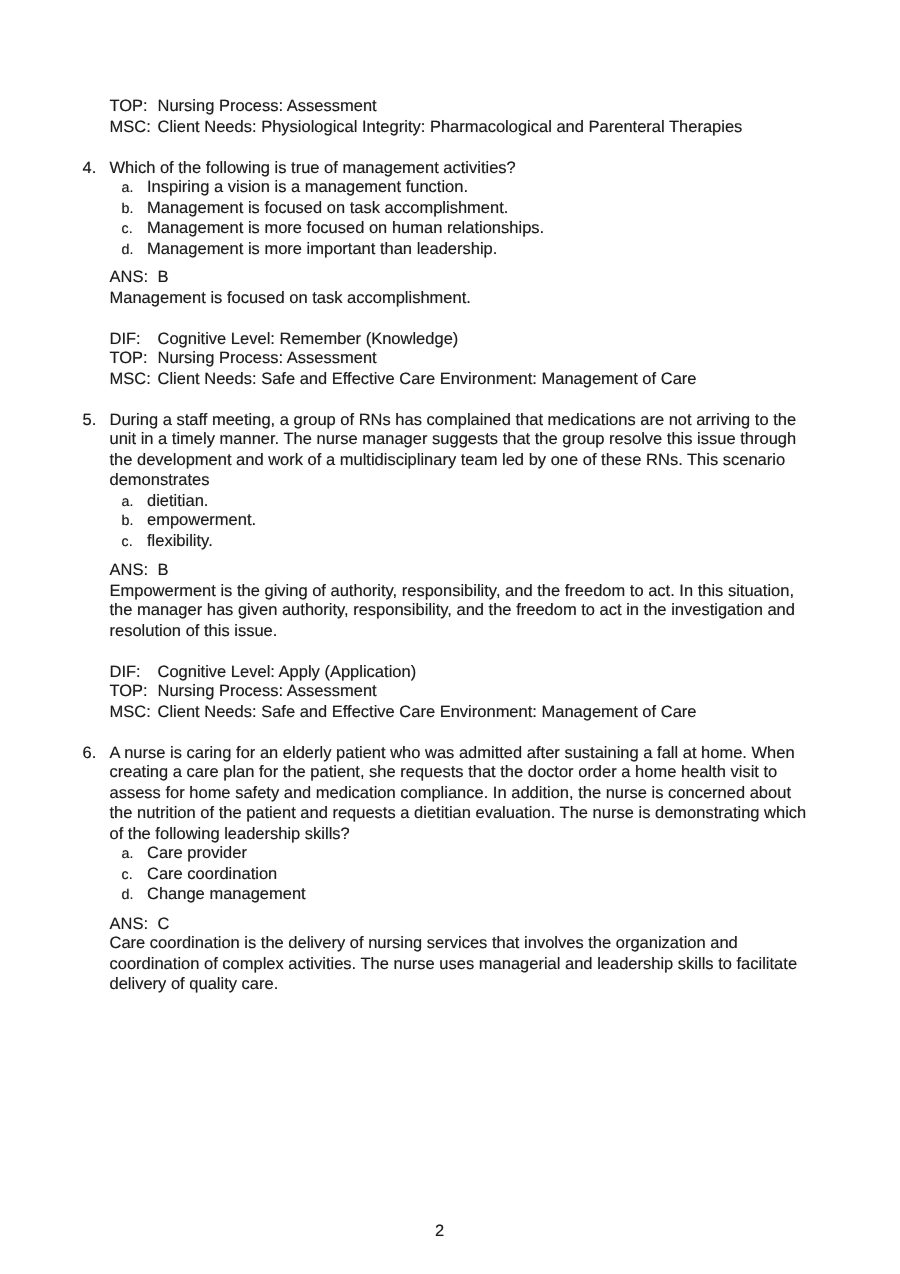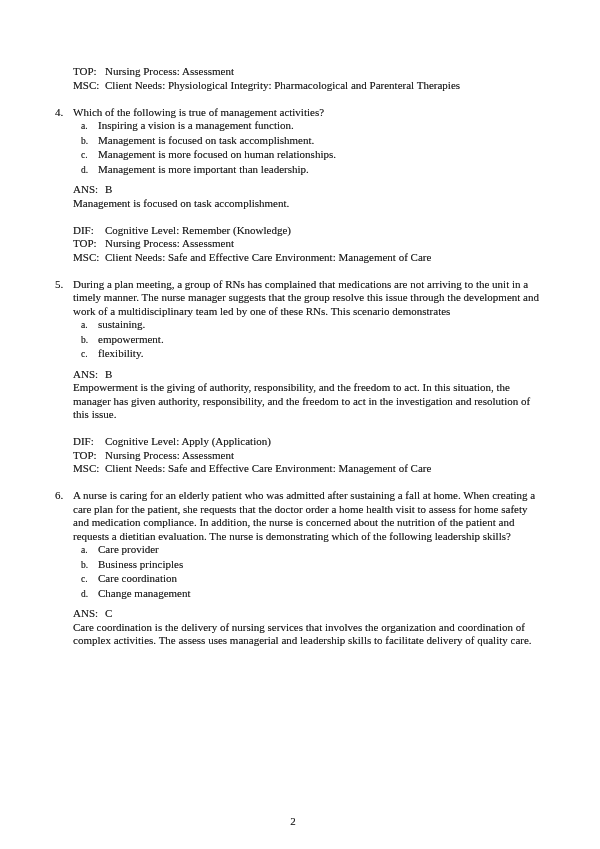--- a/index.html
+++ b/index.html
@@ -2,21 +2,21 @@
 <html><head>
 <meta charset="utf-8">
 <style>
   html, body { margin: 0; padding: 0; background: #ffffff; }
   .page {
     position: relative;
     width: 600px;
     height: 849px;
     background: #ffffff;
     overflow: hidden;
-    font-family: Liberation Serif, serif;
+    font-family: Liberation Sans, sans-serif;
     font-size: 11px;
     line-height: 13.5px;
     color: #1e1e1e;
     text-shadow: 0 0 0.5px rgba(30,30,30,0.55);
   }
   .content {
     position: absolute;
     top: 65px;
     left: 73px;
     width: 467px;
@@ -70,48 +70,47 @@
       <div class="rationale">Management is focused on task accomplishment.</div>
       <div class="meta-block">
         <div class="meta-row"><span class="meta-label">DIF:</span><span class="meta-value">Cognitive Level: Remember (Knowledge)</span></div>
         <div class="meta-row"><span class="meta-label">TOP:</span><span class="meta-value">Nursing Process: Assessment</span></div>
         <div class="meta-row"><span class="meta-label">MSC:</span><span class="meta-value">Client Needs: Safe and Effective Care Environment: Management of Care</span></div>
       </div>
     </div>
 
     <div class="question">
       <span class="q-num">5.</span>
-      <div class="stem">During a plan meeting, a group of RNs has complained that medications are not arriving to the unit in a timely manner. The nurse manager suggests that the group resolve this issue through the development and work of a multidisciplinary team led by one of these RNs. This scenario demonstrates</div>
+      <div class="stem">During a staff meeting, a group of RNs has complained that medications are not arriving to the unit in a timely manner. The nurse manager suggests that the group resolve this issue through the development and work of a multidisciplinary team led by one of these RNs. This scenario demonstrates</div>
       <div class="options">
-        <div class="option-row"><span class="opt-letter">a.</span><span class="opt-text">sustaining.</span></div>
+        <div class="option-row"><span class="opt-letter">a.</span><span class="opt-text">dietitian.</span></div>
         <div class="option-row"><span class="opt-letter">b.</span><span class="opt-text">empowerment.</span></div>
         <div class="option-row"><span class="opt-letter">c.</span><span class="opt-text">flexibility.</span></div>
       </div>
       <div class="ans-row meta-row">
         <span class="meta-label">ANS:</span><span class="meta-value">B</span>
       </div>
       <div class="rationale">Empowerment is the giving of authority, responsibility, and the freedom to act. In this situation, the manager has given authority, responsibility, and the freedom to act in the investigation and resolution of this issue.</div>
       <div class="meta-block">
         <div class="meta-row"><span class="meta-label">DIF:</span><span class="meta-value">Cognitive Level: Apply (Application)</span></div>
         <div class="meta-row"><span class="meta-label">TOP:</span><span class="meta-value">Nursing Process: Assessment</span></div>
         <div class="meta-row"><span class="meta-label">MSC:</span><span class="meta-value">Client Needs: Safe and Effective Care Environment: Management of Care</span></div>
       </div>
     </div>
 
     <div class="question">
       <span class="q-num">6.</span>
       <div class="stem">A nurse is caring for an elderly patient who was admitted after sustaining a fall at home. When creating a care plan for the patient, she requests that the doctor order a home health visit to assess for home safety and medication compliance. In addition, the nurse is concerned about the nutrition of the patient and requests a dietitian evaluation. The nurse is demonstrating which of the following leadership skills?</div>
       <div class="options">
         <div class="option-row"><span class="opt-letter">a.</span><span class="opt-text">Care provider</span></div>
-        <div class="option-row"><span class="opt-letter">b.</span><span class="opt-text">Business principles</span></div>
         <div class="option-row"><span class="opt-letter">c.</span><span class="opt-text">Care coordination</span></div>
         <div class="option-row"><span class="opt-letter">d.</span><span class="opt-text">Change management</span></div>
       </div>
       <div class="ans-row meta-row">
         <span class="meta-label">ANS:</span><span class="meta-value">C</span>
       </div>
-      <div class="rationale">Care coordination is the delivery of nursing services that involves the organization and coordination of complex activities. The assess uses managerial and leadership skills to facilitate delivery of quality care.</div>
+      <div class="rationale">Care coordination is the delivery of nursing services that involves the organization and coordination of complex activities. The nurse uses managerial and leadership skills to facilitate delivery of quality care.</div>
     </div>
 
   </div>
 
   <div class="page-num">2</div>
 </div>
 
 </body></html>

